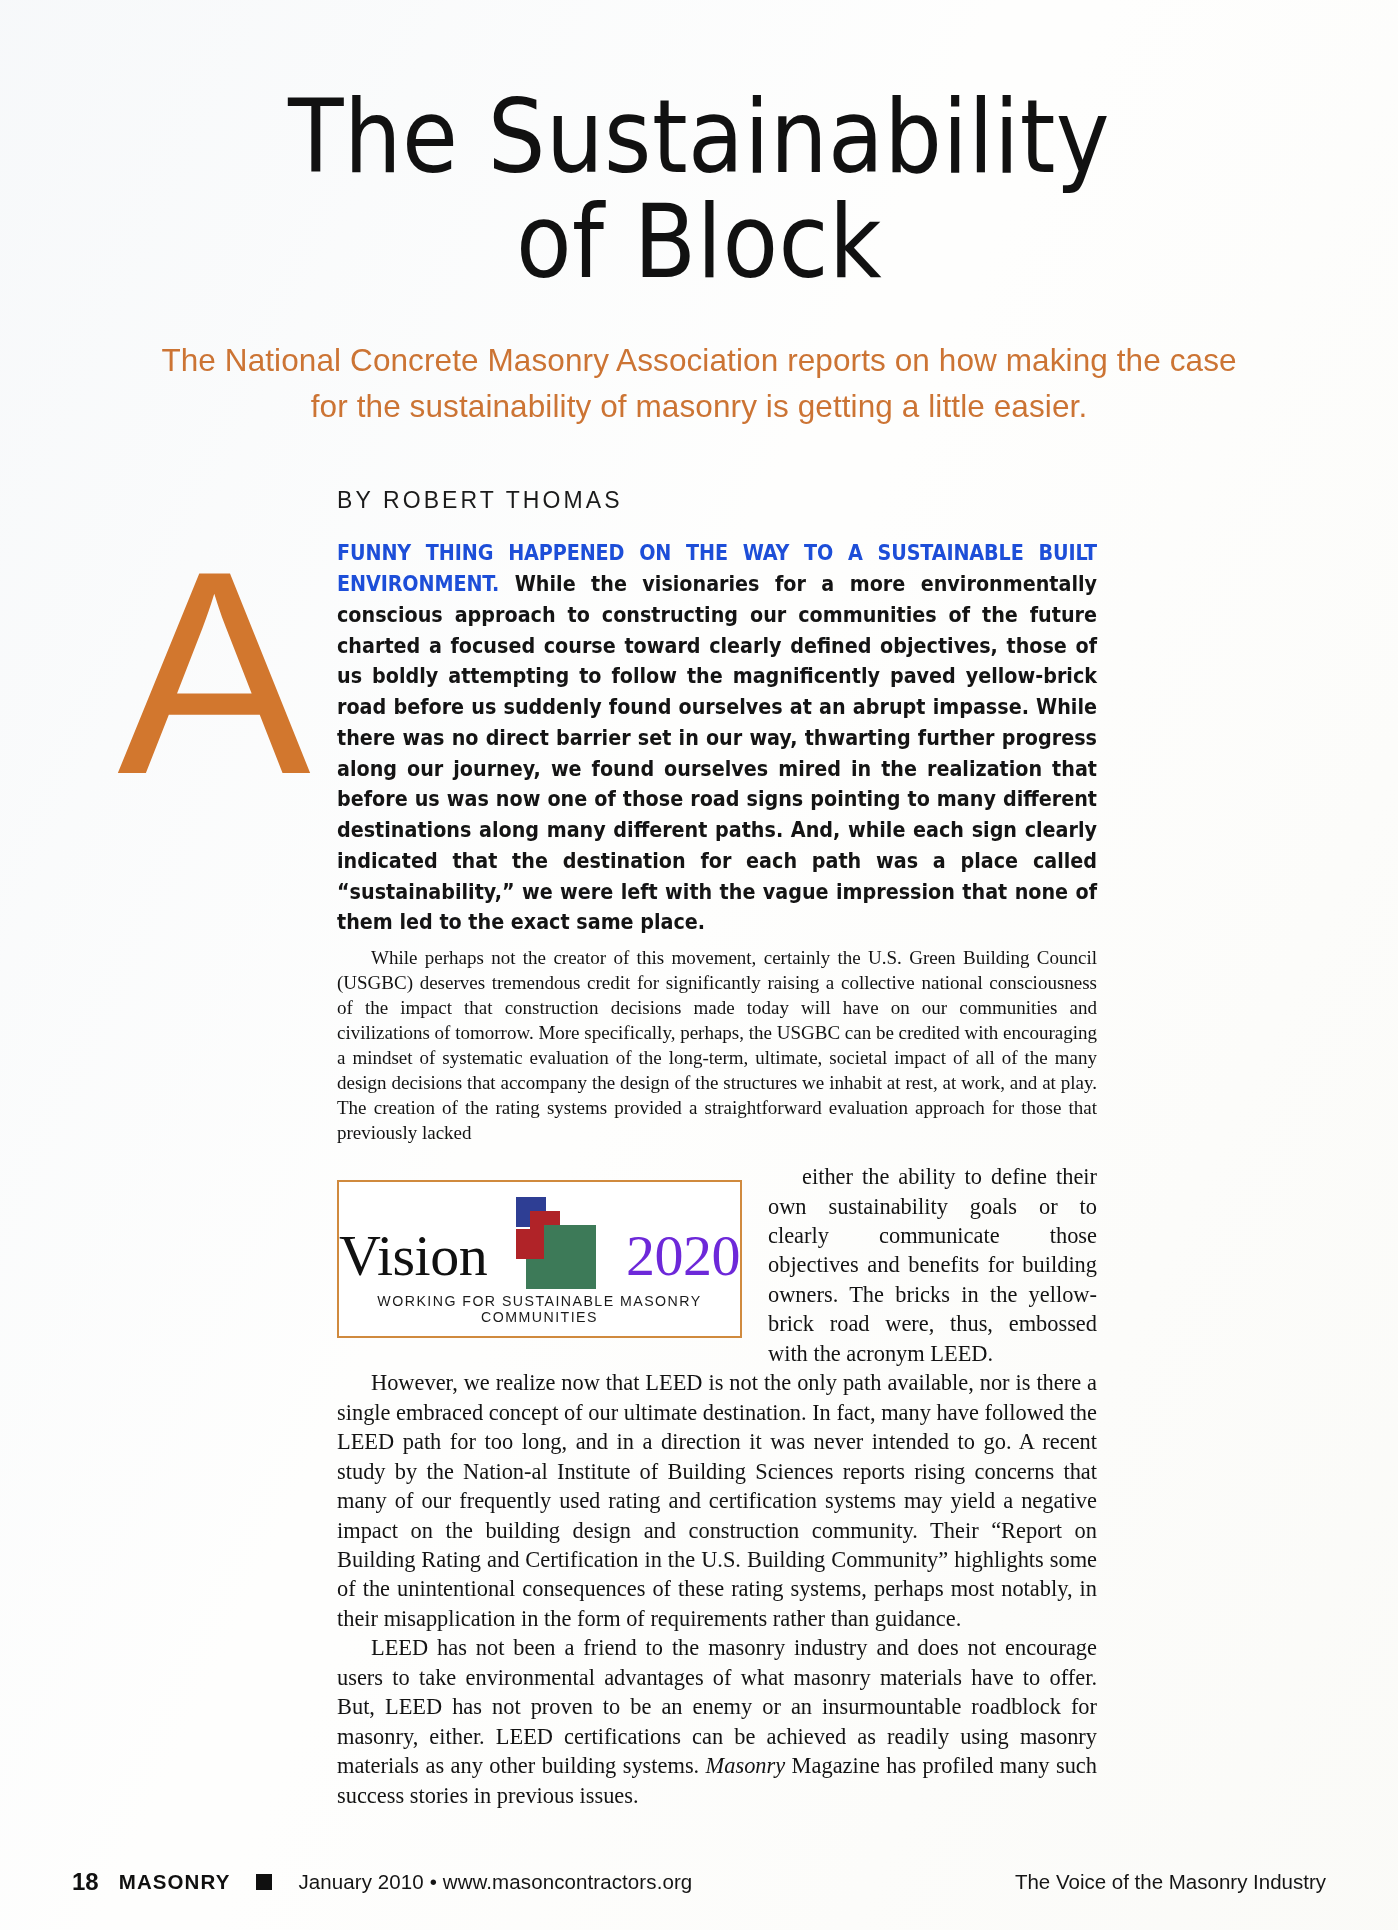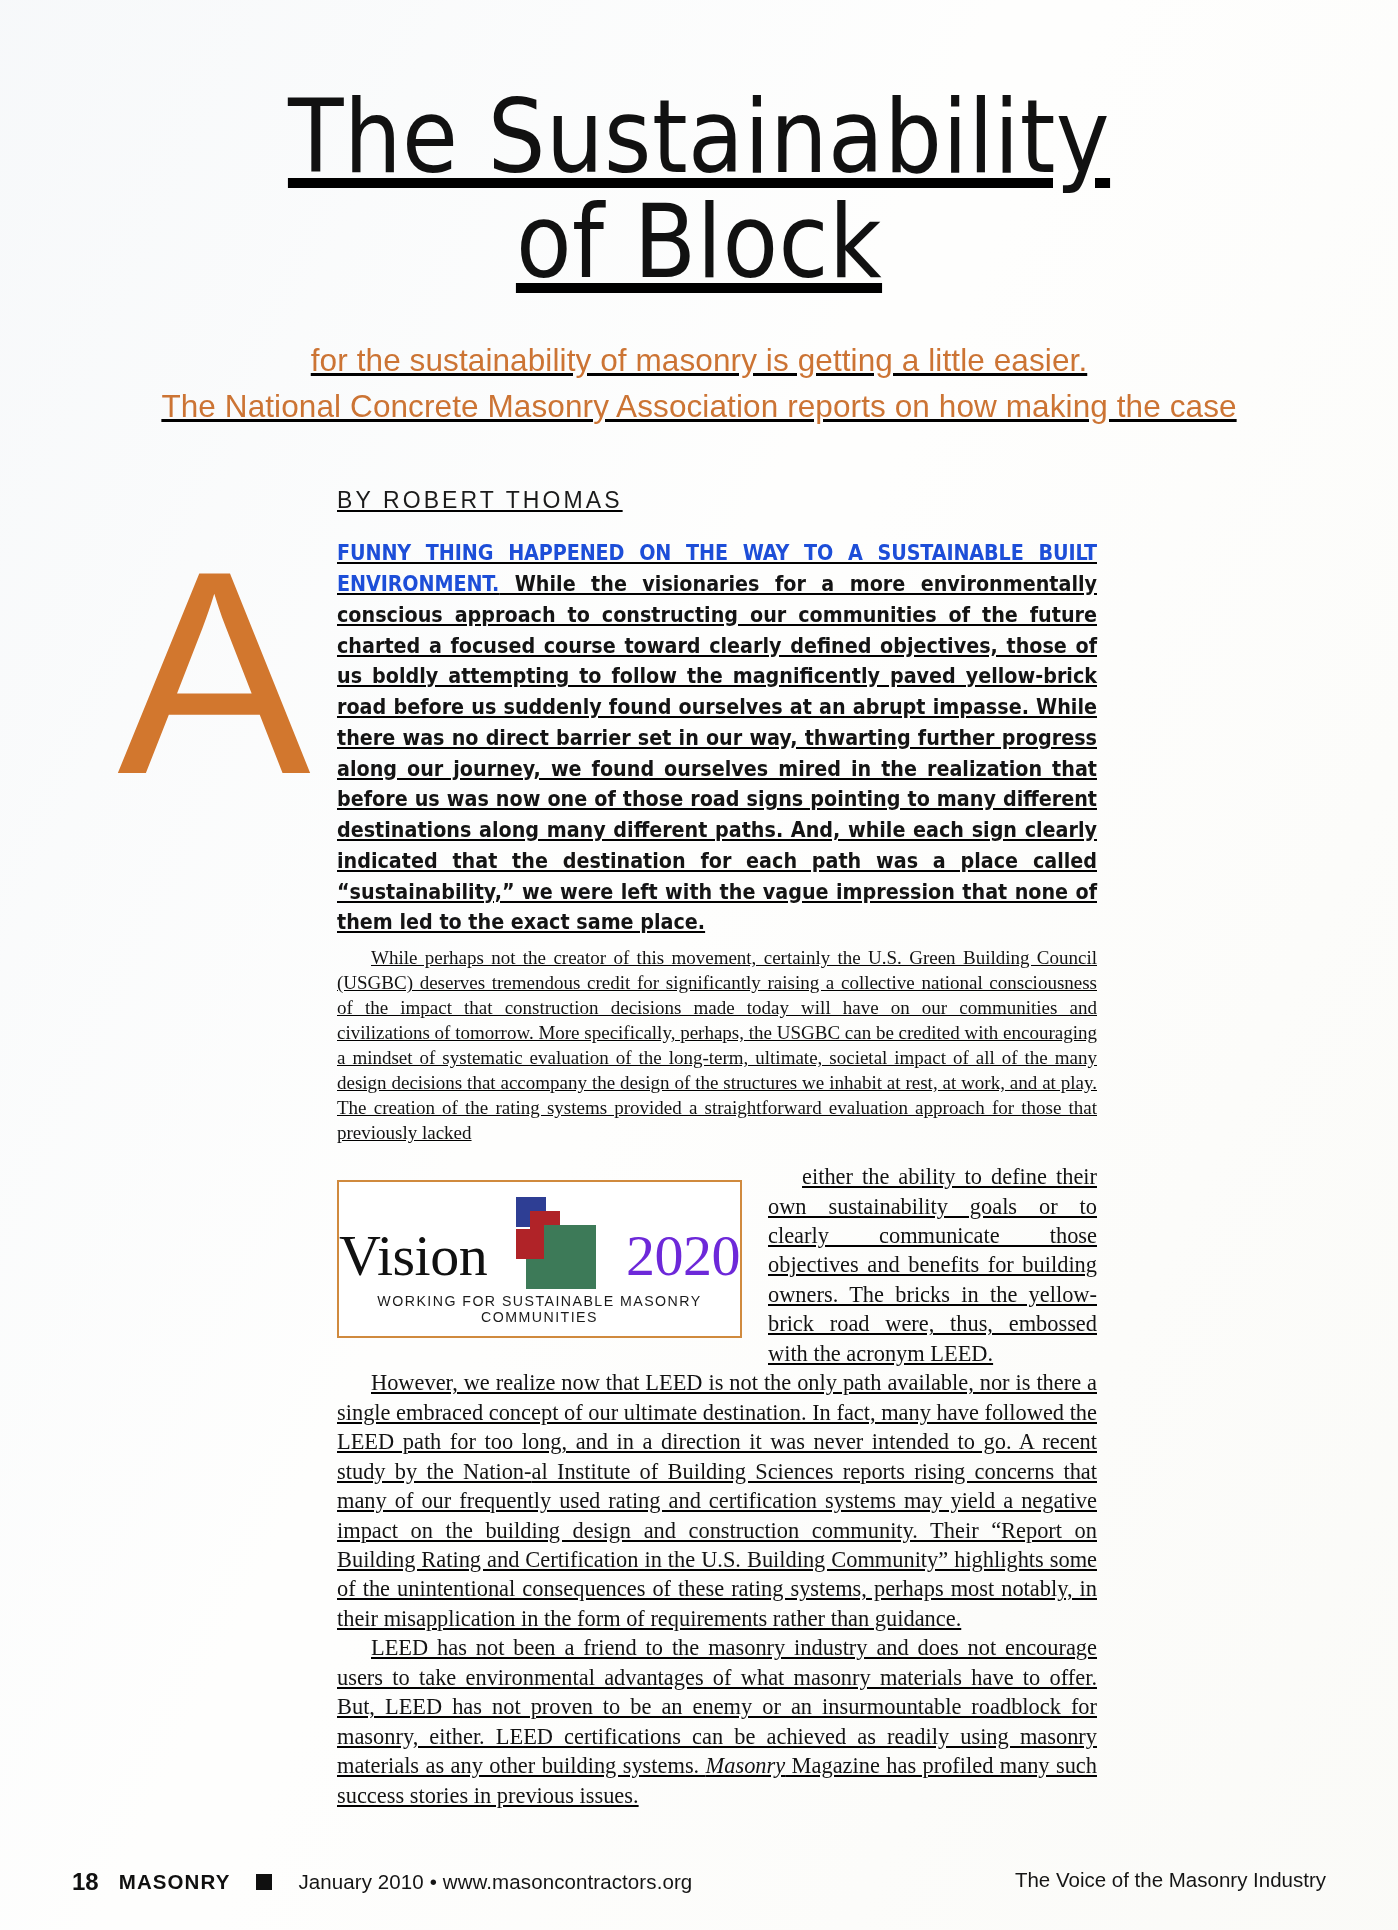--- a/index.html
+++ b/index.html
@@ -11,21 +11,20 @@
   body {
     font-family: "Liberation Serif", serif;
   }
   .page {
     position: relative;
     width: 1398px;
     height: 1930px;
     background: #fdfdfb;
     overflow: hidden;
     box-sizing: border-box;
-    text-decoration: underline;
   }
   
   .page::before {
     content: "";
     position: absolute;
     inset: 0;
     background:
       linear-gradient(115deg, rgba(246,248,250,0.9) 0%, rgba(255,255,255,0.6) 45%, rgba(250,250,247,0.9) 100%);
     pointer-events: none;
     z-index: 0;
@@ -262,20 +261,21 @@
   }
 
   
   .footer {
     position: absolute;
     left: 0;
     right: 0;
     bottom: 34px;
     padding: 0 72px;
     display: flex;
+    align-items: center;
     font-family: "Liberation Sans", sans-serif;
     box-sizing: border-box;
   }
   .footer-left {
     display: flex;
     align-items: center;
     gap: 20px;
   }
   .folio {
     font-size: 24px;
@@ -311,22 +311,22 @@
 <body>
 
 <div class="page">
 
   <div class="title-block">
     <span class="title-line title-line-1">The Sustainability</span>
     <span class="title-line title-line-2">of Block</span>
   </div>
 
   <div class="deck">
+    <span class="deck-line">The National Concrete Masonry Association reports on how making the case</span>
     <span class="deck-line">for the sustainability of masonry is getting a little easier.</span>
-    <span class="deck-line">The National Concrete Masonry Association reports on how making the case</span>
   </div>
 
   <div class="byline">BY ROBERT THOMAS</div>
 
   <div class="article">
 
     <div class="dropcap">A</div>
 
     <div class="text-column">
       <p class="lede"><span class="lede-head">FUNNY THING HAPPENED ON THE WAY TO A SUSTAINABLE BUILT ENVIRONMENT.</span><span> While the visionaries for a more environmentally conscious approach to constructing our communities of the future charted a focused course toward clearly defined objectives, those of us boldly attempting to follow the magnificently paved yellow-brick road before us suddenly found ourselves at an abrupt impasse. While there was no direct barrier set in our way, thwarting further progress along our journey, we found ourselves mired in the realization that before us was now one of those road signs pointing to many different destinations along many different paths. And, while each sign clearly indicated that the destination for each path was a place called “sustainability,” we were left with the vague impression that none of them led to the exact same place.</span></p>

